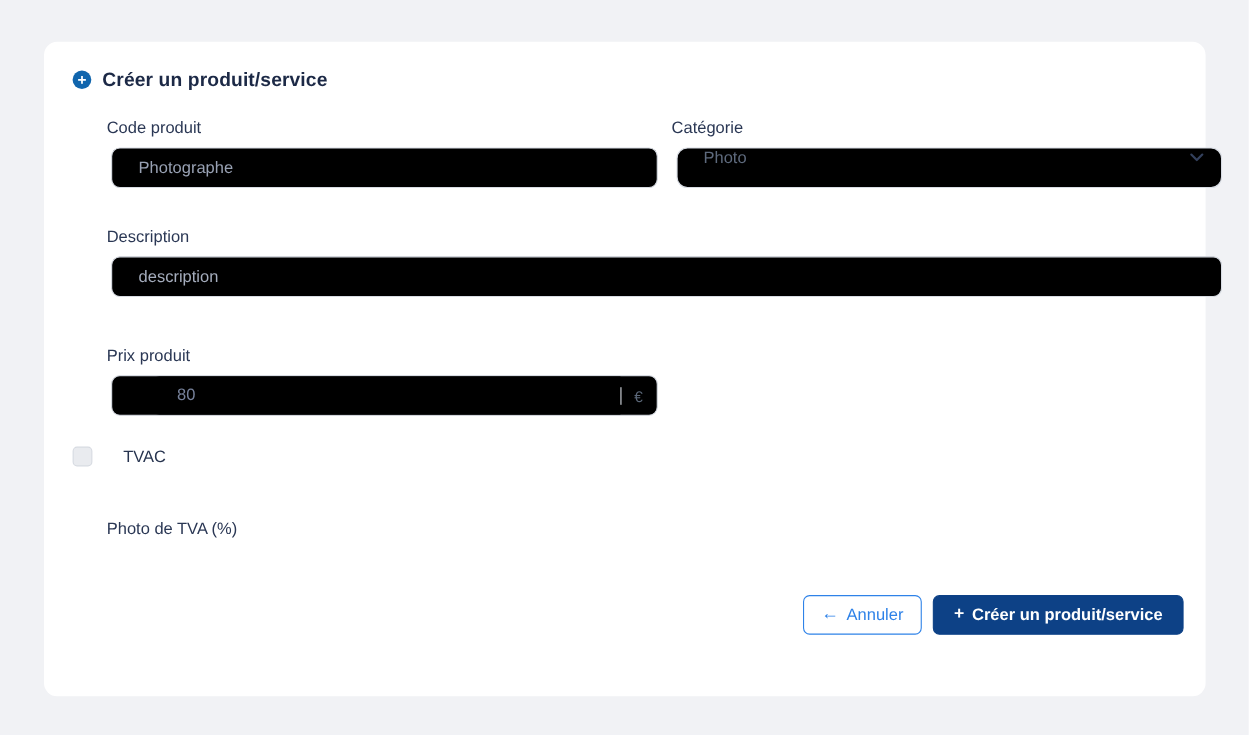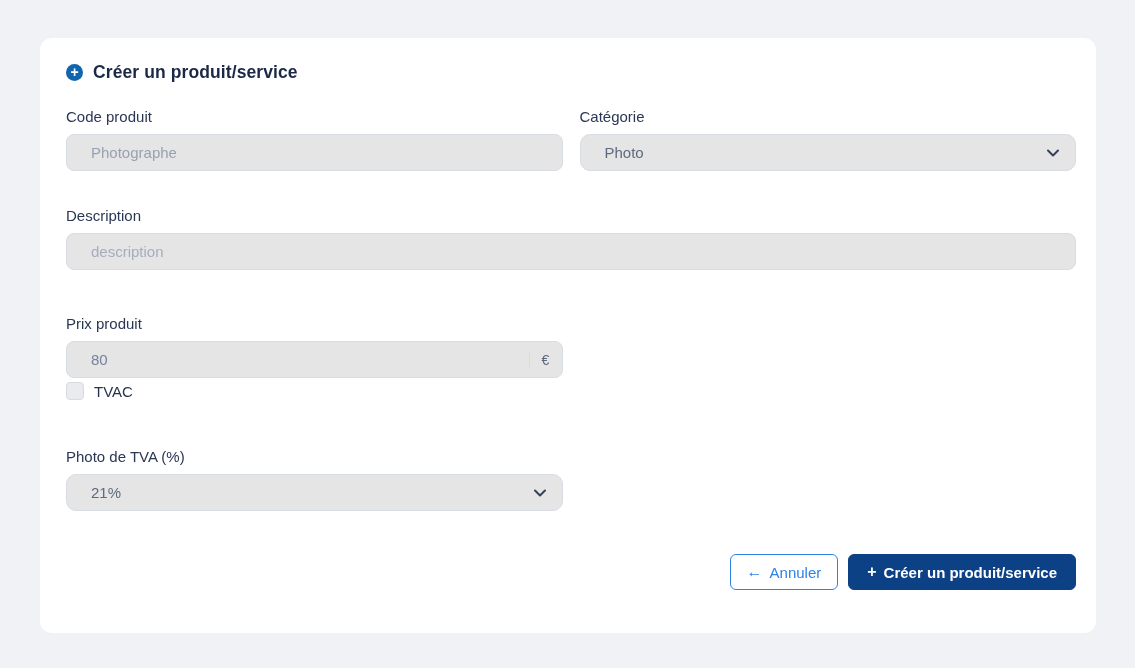--- a/index.html
+++ b/index.html
@@ -43,27 +43,29 @@
   .grid2 {
     display: grid;
     grid-template-columns: 1fr 1fr;
     column-gap: 17px;
   }
   .field-label {
     display: block;
     font-size: 15px;
     color: #2a3754;
     margin-bottom: 9px;
+    margin-left: 31px;
   }
   .text-input, .select-box, .input-group {
     width: 100%;
     height: 37px;
     border: 1px solid #d8dce3;
     border-radius: 8px;
-    background: #e5e5e5;
+    background: #000000;
+    margin-left: 35px;
   }
   .text-input {
     padding: 0 12px 0 24px;
     font-family: "Liberation Sans", sans-serif;
     font-size: 15px;
     color: #76819a;
     outline: none;
   }
   .text-input::placeholder { color: #98a1b3; opacity: 1; }
   .text-input.light::placeholder { color: #a5adbd; }
@@ -82,38 +84,37 @@
     flex: 0 0 33px;
     border-left: 1px solid #d8dce3;
     display: flex;
     align-items: center;
     justify-content: center;
     font-size: 14px;
     color: #5c6879;
   }
   .select-box {
     display: flex;
-    align-items: center;
     justify-content: space-between;
     padding: 0 14px 0 24px;
     cursor: pointer;
     border-radius: 10px;
   }
   .select-value {
     font-size: 15px;
     color: #5e6a7d;
   }
   .chevron { width: 16px; height: 16px; flex: 0 0 auto; }
   .row-block1 { margin-bottom: 36px; }
   .row-block2 { margin-bottom: 45px; }
   .checkbox-row {
     display: flex;
     align-items: center;
-    gap: 10px;
-    margin-top: 4px;
+    gap: 28px;
+    margin-top: 28px;
     cursor: pointer;
   }
   .checkbox {
     width: 18px; height: 18px;
     background: #e9ebef;
     border: 1px solid #d6dae1;
     border-radius: 4px;
     flex: 0 0 auto;
   }
   .checkbox-label {
@@ -199,26 +200,20 @@
       <div class="checkbox-row">
         <span class="checkbox" role="checkbox" aria-checked="false"></span>
         <span class="checkbox-label">TVAC</span>
       </div>
     </div>
   </div>
 
   <div class="grid2 row-block4">
     <div>
       <label class="field-label">Photo de TVA (%)</label>
-      <div class="select-box" role="combobox">
-        <span class="select-value">21%</span>
-        <svg class="chevron" viewBox="0 0 16 16">
-          <polyline points="3,5.5 8,10.5 13,5.5" fill="none" stroke="#33405c" stroke-width="2" stroke-linecap="round" stroke-linejoin="round"></polyline>
-        </svg>
-      </div>
     </div>
     <div></div>
   </div>
 
   <div class="footer">
     <button class="btn btn-cancel">
       <span class="btn-icon">←</span>
       <span>Annuler</span>
     </button>
     <button class="btn btn-primary">

